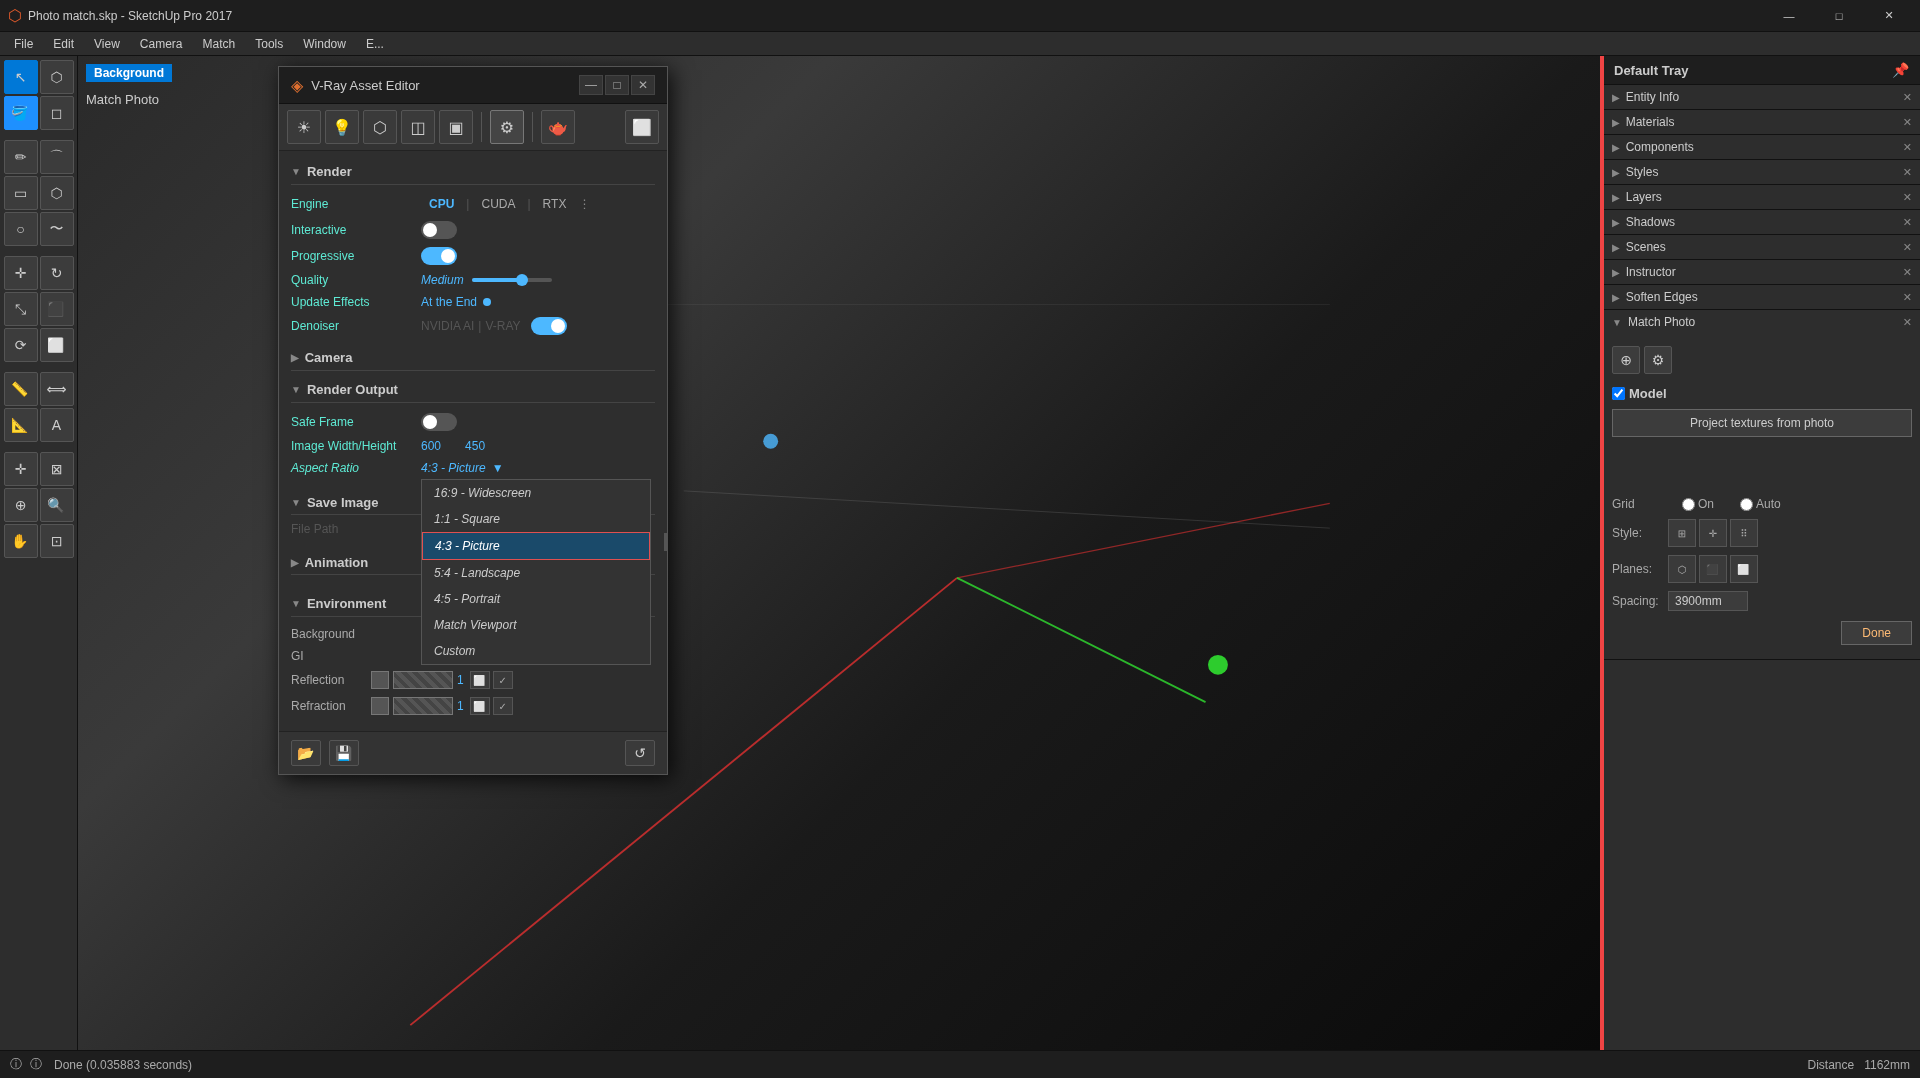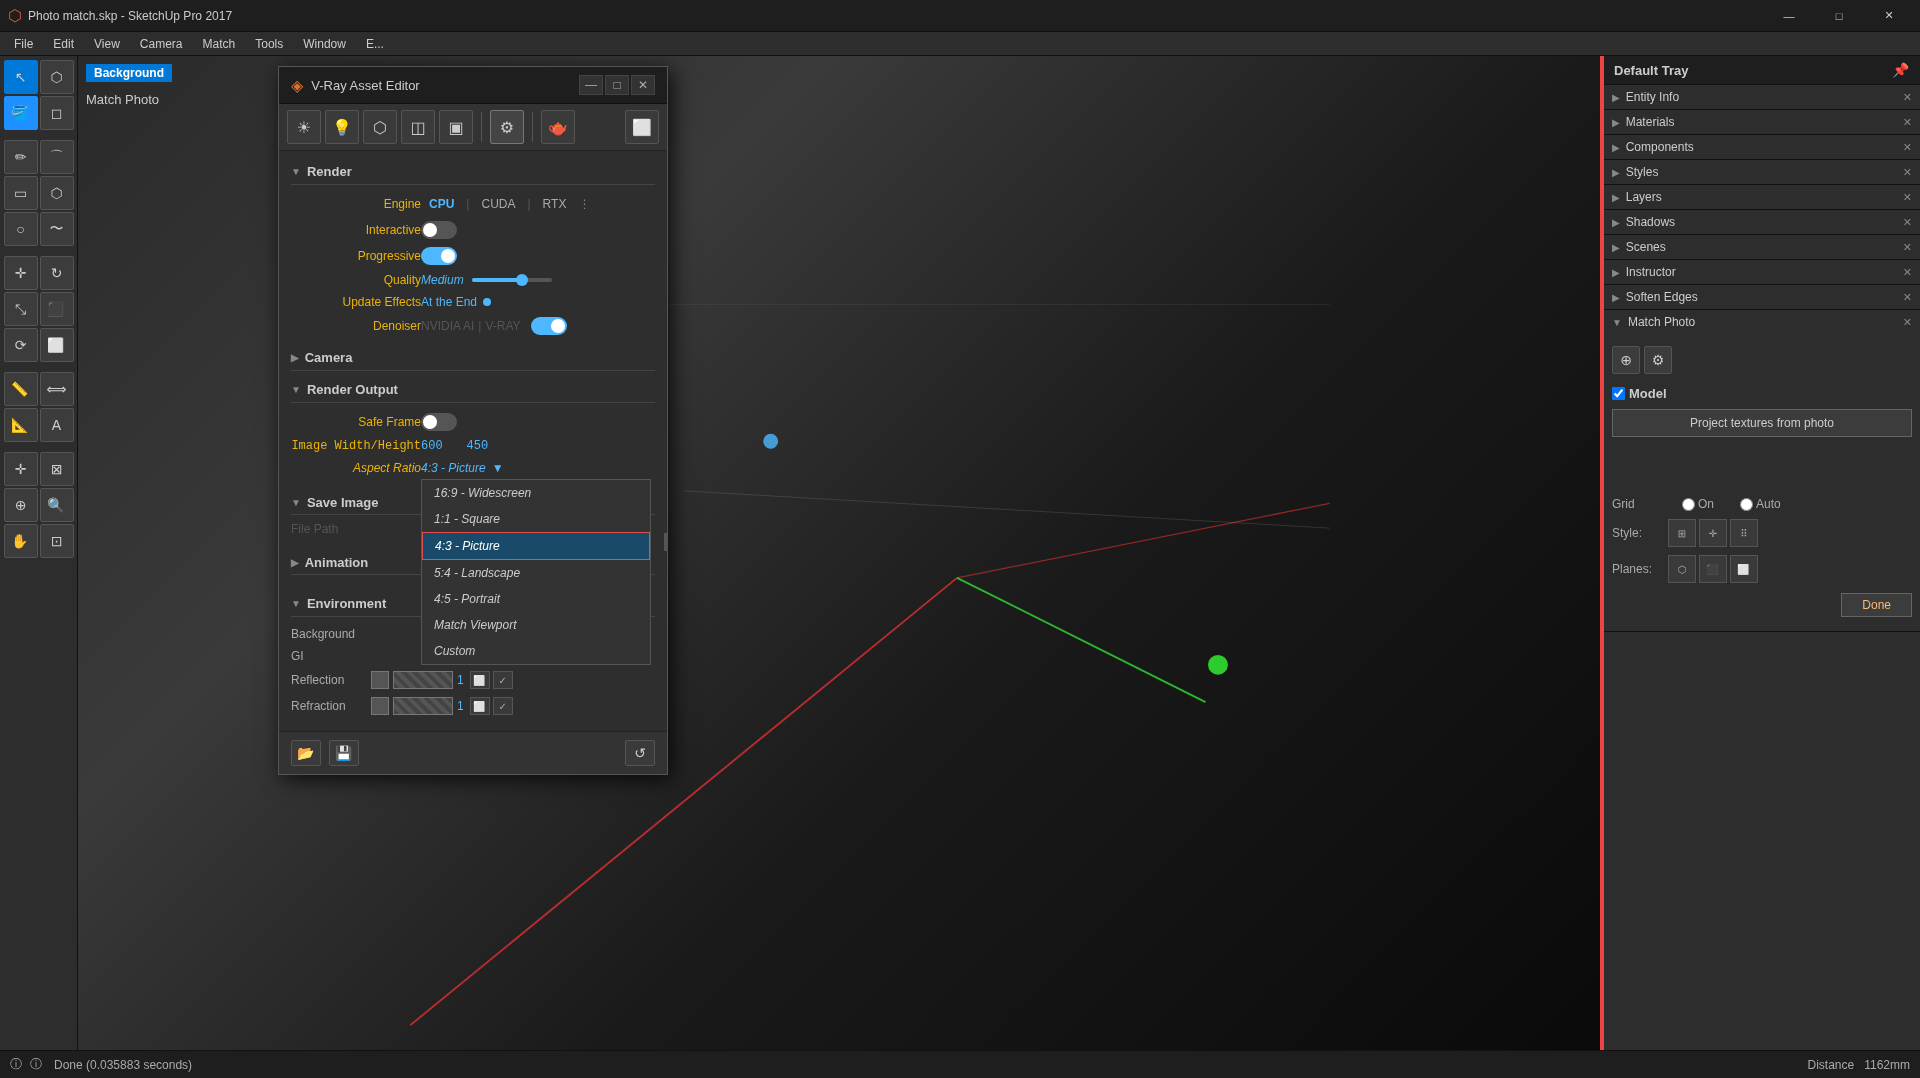--- a/index.html
+++ b/index.html
@@ -93,21 +93,21 @@
     .vray-divider { width: 1px; height: 30px; background: #555; margin: 0 4px; }
     .vray-tool-right { margin-left: auto; }
 
     
     #vray-content { padding: 8px 12px; max-height: 680px; overflow-y: auto; background: #2e2e2e; }
 
     .section-header { display: flex; align-items: center; padding: 5px 0; cursor: pointer; color: #ccc; font-size: 13px; font-weight: bold; border-bottom: 1px solid #444; margin-bottom: 6px; }
     .section-arrow { margin-right: 6px; font-size: 10px; color: #888; }
 
     .field-row { display: flex; align-items: center; padding: 4px 0; }
-    .field-label { color: #eab308; font-size: 12px; width: 130px; flex-shrink: 0; text-align: right; }
+    .field-label { color: #5eead4; font-size: 12px; width: 130px; flex-shrink: 0; }
     .field-value { flex: 1; display: flex; align-items: center; gap: 4px; }
 
     
     .engine-options { display: flex; align-items: center; gap: 4px; }
     .engine-btn { padding: 2px 8px; background: transparent; border: none; color: #aaa; cursor: pointer; font-size: 12px; }
     .engine-btn.active { color: #4db8ff; font-weight: bold; }
     .engine-separator { color: #555; }
     .engine-more { color: #888; cursor: pointer; font-size: 12px; }
 
     
@@ -126,21 +126,21 @@
     
     .update-value { color: #4db8ff; font-size: 12px; display: flex; align-items: center; gap: 6px; }
     .update-dot { width: 8px; height: 8px; background: #4db8ff; border-radius: 50%; }
 
     
     .denoiser-options { display: flex; align-items: center; gap: 4px; }
     .denoiser-label { color: #555; font-size: 12px; }
 
     
     .safe-frame-row { display: flex; align-items: center; padding: 4px 0; }
-    .image-size-row { display: flex; align-items: center; padding: 4px 0; font-family: Liberation Mono, monospace; }
+    .image-size-row { display: flex; align-items: center; padding: 4px 0; }
     .size-value { color: #4db8ff; font-size: 12px; margin-right: 20px; }
     .aspect-row { display: flex; align-items: center; padding: 4px 0; position: relative; }
     .aspect-value { display: flex; align-items: center; gap: 6px; flex: 1; }
     .aspect-text { color: #4db8ff; font-size: 12px; }
     .dropdown-arrow { color: #4db8ff; font-size: 12px; cursor: pointer; }
 
     
     #aspect-dropdown { position: absolute; left: 130px; top: 100%; background: #333; border: 1px solid #555; z-index: 200; width: 230px; }
     .dropdown-item { padding: 6px 12px; cursor: pointer; color: #ccc; font-size: 12px; }
     .dropdown-item.selected { background: #1a4a6a; border: 1px solid #e05050; color: #fff; }
@@ -601,20 +601,24 @@
             <div class="style-icon-btn">⠿</div>
           </div>
         </div>
         <div class="planes-row">
           <label>Planes:</label>
           <div class="style-icons">
             <div class="style-icon-btn">⬡</div>
             <div class="style-icon-btn">⬛</div>
             <div class="style-icon-btn">⬜</div>
           </div>
+        </div>
+        <div class="spacing-row">
+          <label>Spacing:</label>
+          <input class="spacing-input" type="text" value="3900mm" style="">
         </div>
         <div class="done-row">
           <button class="done-btn">Done</button>
         </div>
       </div>
     </div>
   </div>
 
 </div>
 

